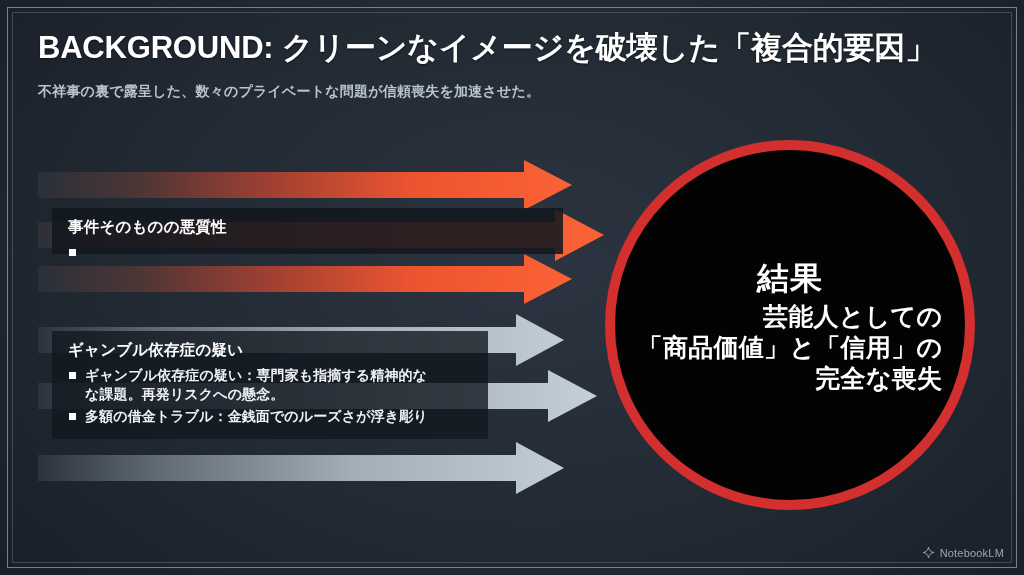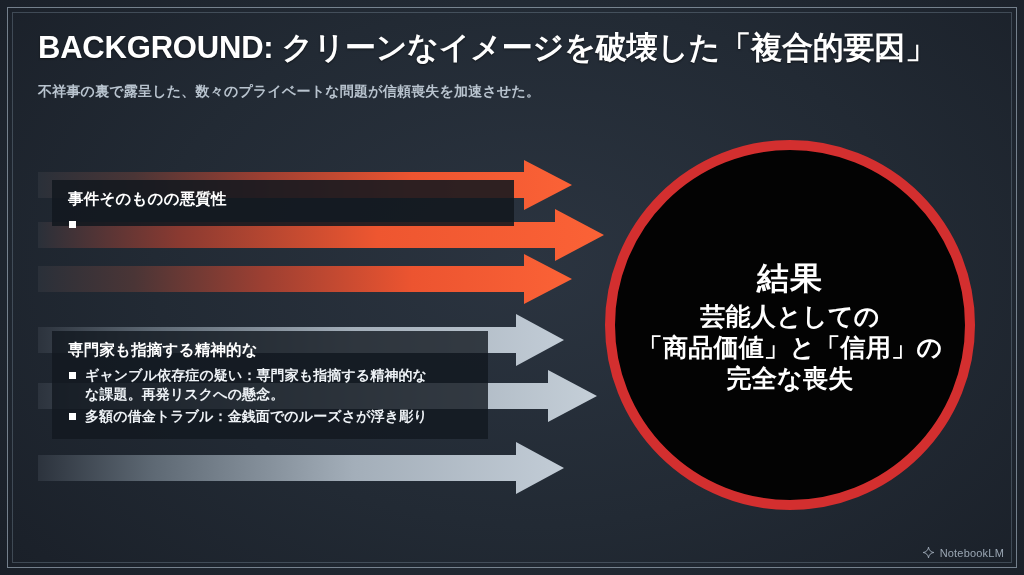--- a/index.html
+++ b/index.html
@@ -108,21 +108,21 @@
     color:#ffffff;
     letter-spacing:1px;
   }
   .circle-body{
     font-size:25px;
     font-weight:bold;
     color:#ffffff;
     line-height:1.24;
     letter-spacing:.3px;
   }
-  .circle-body span{display:block;}
+  .circle-body span{display:block;text-align:right;}
 
   
   .watermark{
     position:absolute;
     right:20px; bottom:16px;
     display:flex;
     align-items:center;
     gap:5px;
     color:#9aa6b3;
     font-size:11px;
@@ -188,34 +188,34 @@
     </g>
 
     <g>
       <path d="M38,455 L516,455 L516,442 L564,468 L516,494 L516,481 L38,481 Z" fill="url(#gGray)"></path>
     </g>
   </svg>
 
   <div class="title">BACKGROUND: クリーンなイメージを破壊した「複合的要因」</div>
   <div class="subtitle">不祥事の裏で露呈した、数々のプライベートな問題が信頼喪失を加速させた。</div>
 
-  <div class="panel" style="left:52px; top:180px; width:462px;">
+  <div class="panel" style="left:52px; top:208px; width:511px;">
     <div class="panel-head">事件そのものの悪質性</div>
     <ul class="bullets">
       <li>
         <span class="sq"></span>
       </li>
       <li>
         <span class="sq"></span>
       </li>
     </ul>
   </div>
 
   <div class="panel" style="left:52px; top:331px; width:436px; background:rgba(18,24,31,.80);">
-    <div class="panel-head">専門家も指摘する精神的な</div>
+    <div class="panel-head">ギャンブル依存症の疑い</div>
     <ul class="bullets">
       <li>
         <span class="sq"></span>
         <span>ギャンブル依存症の疑い：専門家も指摘する精神的な</span><br>
         <span>な課題。再発リスクへの懸念。</span>
       </li>
       <li>
         <span class="sq"></span>
         <span>多額の借金トラブル：金銭面でのルーズさが浮き彫り</span><br>
       </li>

